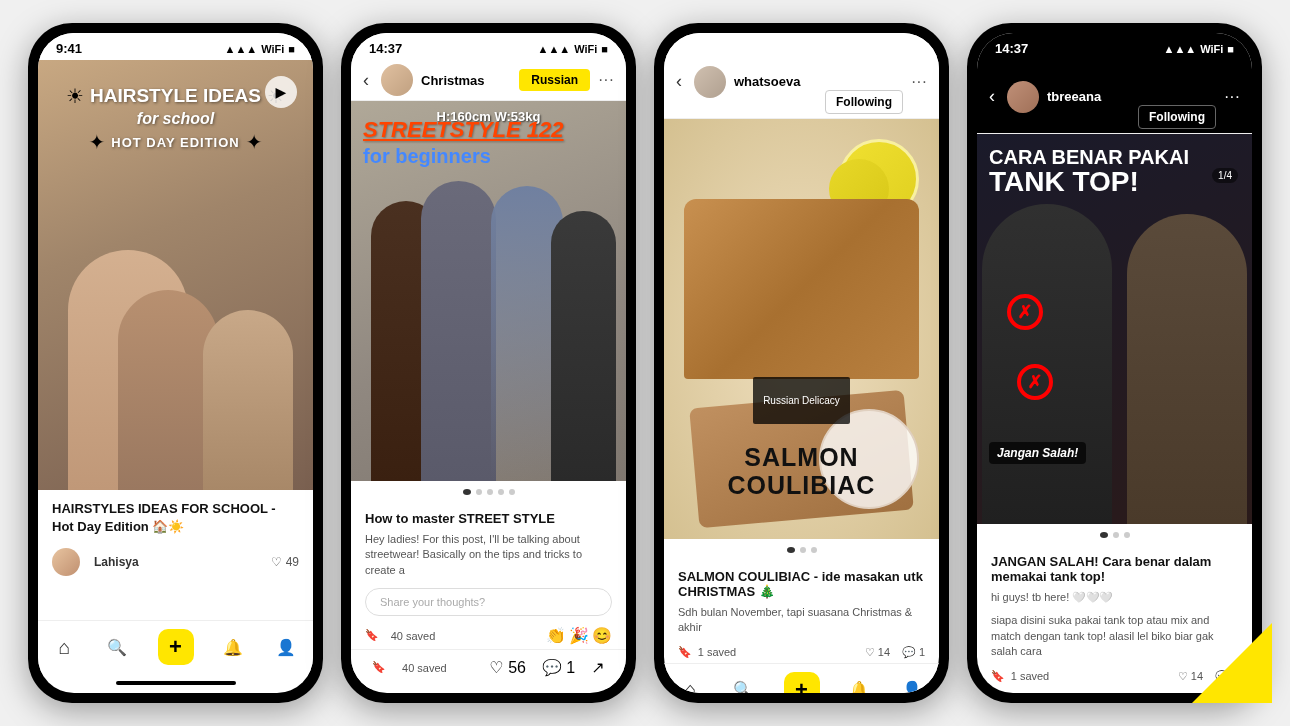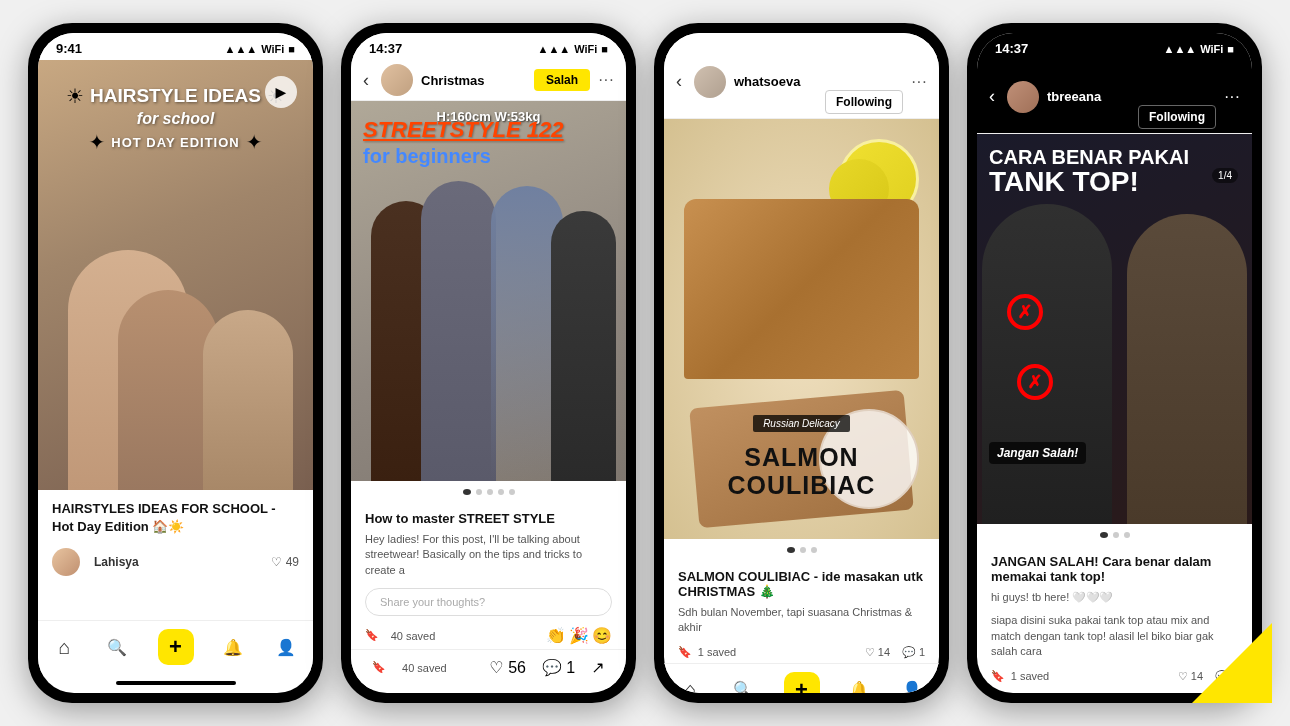--- a/index.html
+++ b/index.html
@@ -402,25 +402,24 @@
       bottom: 40px;
       left: 0;
       right: 0;
       text-align: center;
     }
 
     .russian-badge {
       background: rgba(0,0,0,0.75);
       color: #fff;
       font-size: 10px;
-      padding: 3px 10px;
+      padding: 18px 10px;
       border-radius: 2px;
       display: inline-block;
-      margin-bottom: 12px;
-      font-style: italic;
+      margin-bottom: 20px;
     }
 
     .salmon-title {
       font-size: 25px;
       font-weight: 900;
       color: #111;
       line-height: 1.1;
       text-transform: uppercase;
       letter-spacing: 1px;
     }
@@ -648,21 +647,21 @@
         <span>▲▲▲</span>
         <span>WiFi</span>
         <span>■</span>
       </div>
     </div>
 
     <div class="nav-bar">
       <span class="back-btn">‹</span>
       <div class="avatar-sm" style="background:linear-gradient(135deg,#e0c0a0,#c0a080);"></div>
       <span class="username">Christmas</span>
-      <button class="follow-btn">Salah</button>
+      <button class="follow-btn">Russian</button>
       <span class="dots-btn">···</span>
     </div>
 
     <div class="content-image phone2-image">
 
       <div style="position:absolute;top:0;left:0;right:0;bottom:0;background:linear-gradient(160deg,#b0a898 0%,#908880 60%,#807870 100%);"></div>
 
       <div class="street-people">
         <div style="position:absolute;bottom:0;left:20px;width:70px;height:280px;background:linear-gradient(180deg,#4a3020 0%,#3a2010 100%);border-radius:35px 35px 0 0;"></div>
         <div style="position:absolute;bottom:0;left:70px;width:75px;height:300px;background:linear-gradient(180deg,#6a6a7a 0%,#5a5a6a 100%);border-radius:38px 38px 0 0;"></div>

